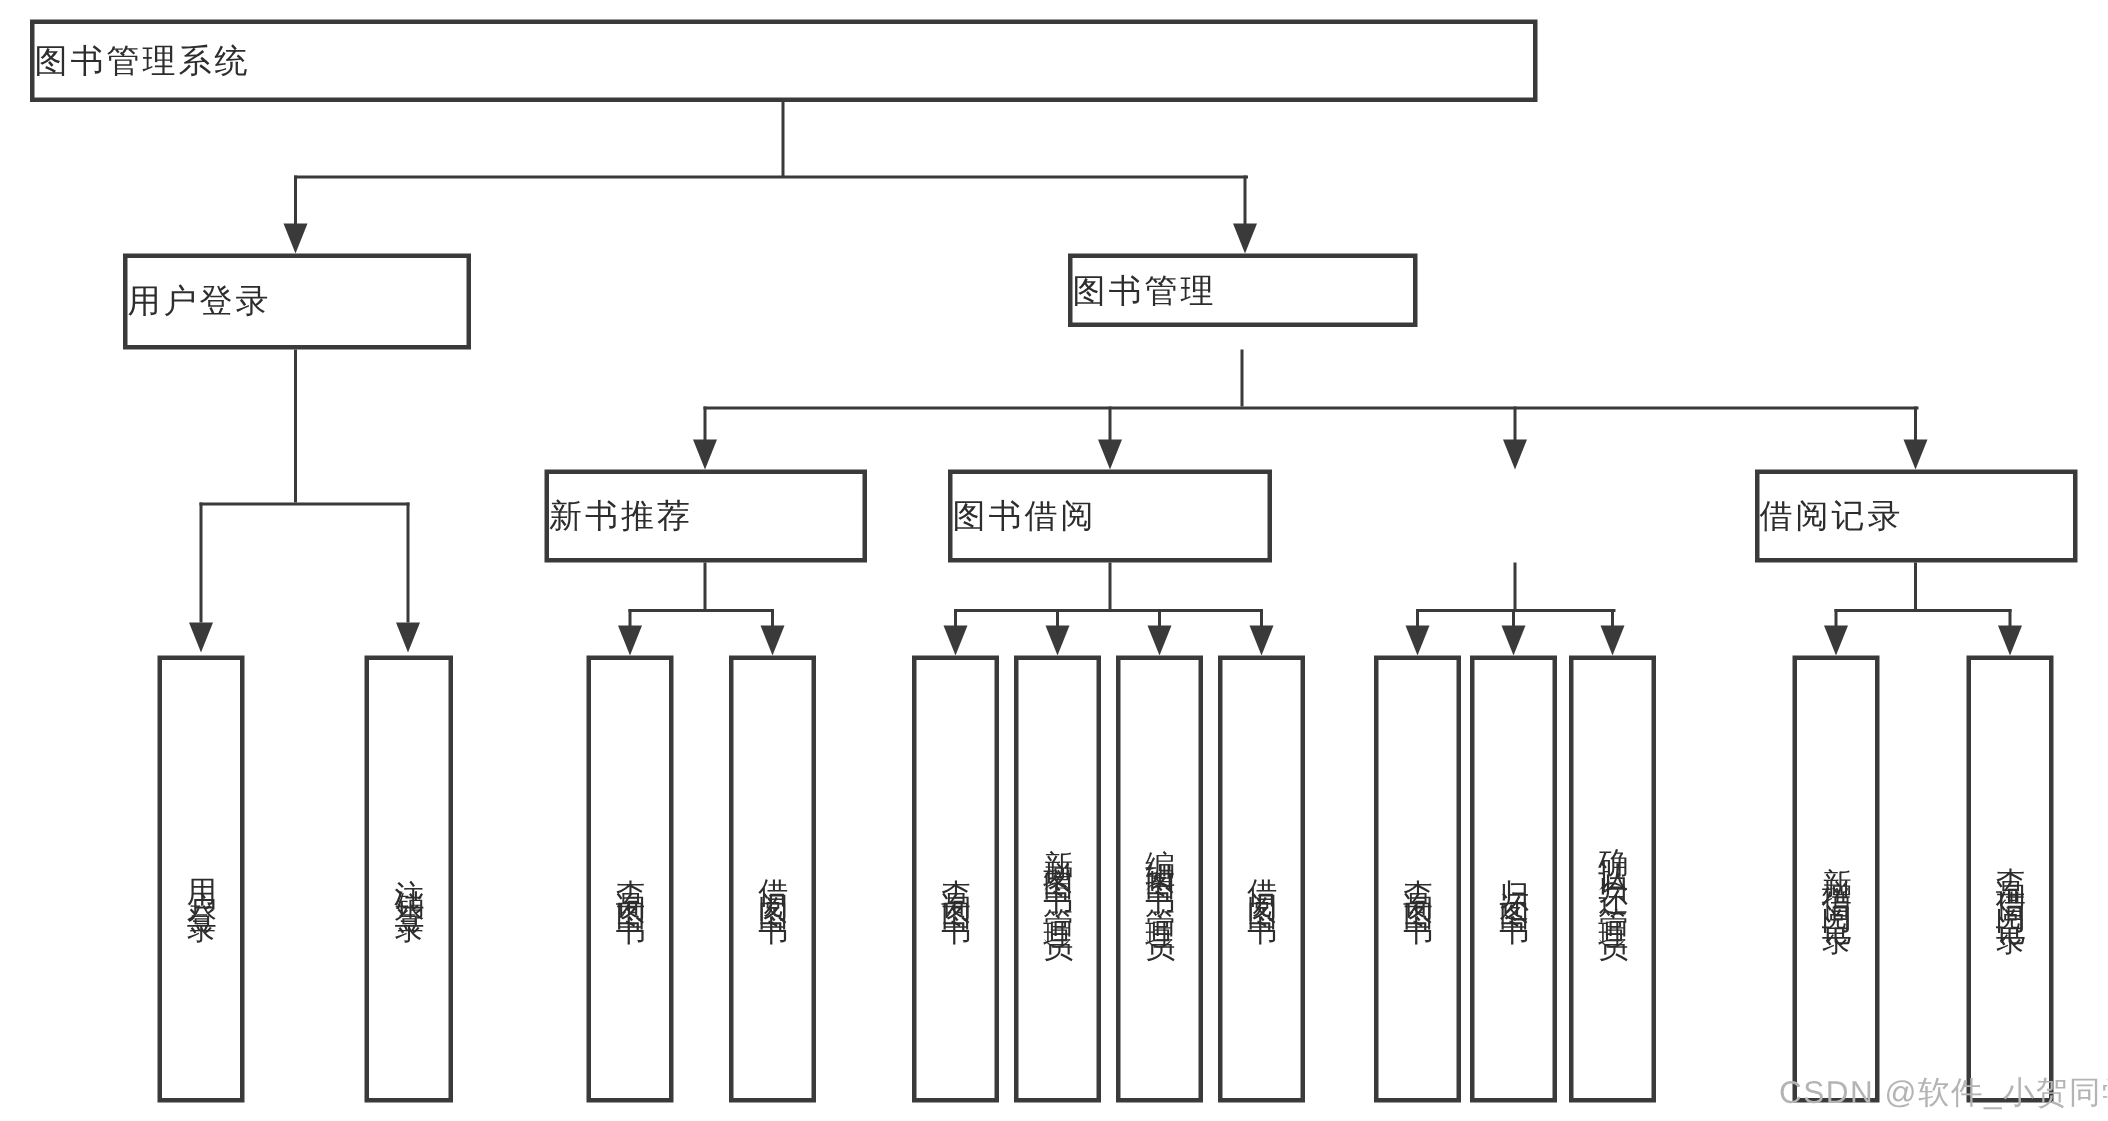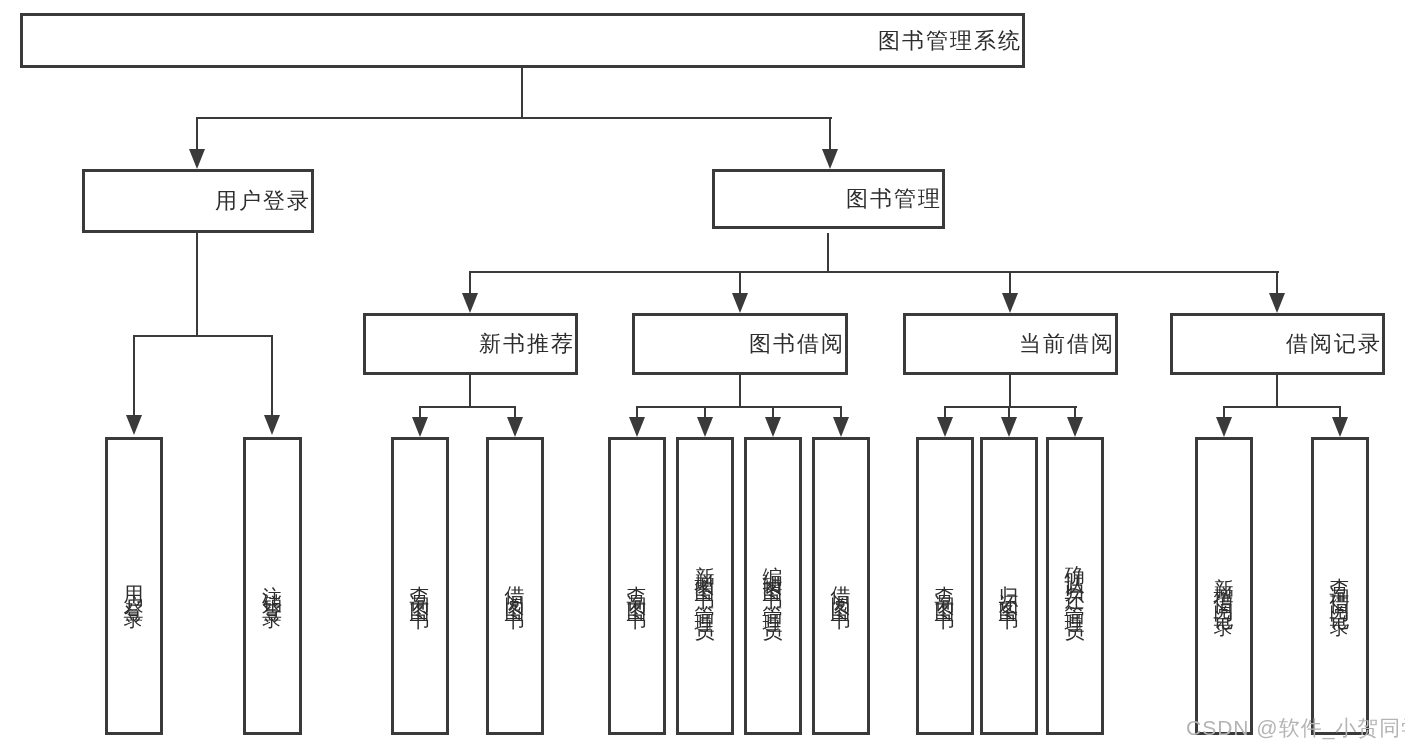--- a/index.html
+++ b/index.html
@@ -11,21 +11,21 @@
   html,body{margin:0;padding:0;background:var(--bg-color);}
   #canvas{
     position:relative;width:1405px;height:747px;overflow:hidden;
     background:var(--bg-color);
     font-family:"Liberation Sans","DejaVu Sans",sans-serif;
     color:var(--text-color);
   }
   .hbox{
     position:absolute;box-sizing:border-box;
     border:3px solid var(--line-color);background:#fff;
-    display:flex;align-items:center;justify-content:flex-end;
+    display:flex;align-items:center;justify-content:flex-start;
     font-size:22px;letter-spacing:2px;white-space:nowrap;
   }
   .vbox{
     position:absolute;box-sizing:border-box;
     border:3px solid var(--line-color);background:#fff;
     display:flex;align-items:center;justify-content:center;
     font-size:20px;
   }
   .vbox .vtxt{
     writing-mode:vertical-rl;text-orientation:mixed;
@@ -54,21 +54,21 @@
   <i class="ln" style="left:521px;top:67px;width:2px;height:51px"></i>
   <i class="ln" style="left:196px;top:117px;width:636px;height:2px"></i>
   <i class="ln" style="left:196px;top:117px;width:2px;height:34px"></i>
   <i class="ln" style="left:829px;top:117px;width:2px;height:34px"></i>
   <i class="ar" style="left:189px;top:149px"></i>
   <i class="ar" style="left:822px;top:149px"></i>
 
   <div class="hbox" style="left:82px;top:169px;width:232px;height:64px">
     <span>用户登录</span>
   </div>
-  <div class="hbox" style="left:712px;top:169px;width:233px;height:60px">
+  <div class="hbox" style="left:712px;top:169px;width:233px;height:49px">
     <span>图书管理</span>
   </div>
 
   <i class="ln" style="left:196px;top:233px;width:2px;height:102px"></i>
   <i class="ln" style="left:133px;top:335px;width:140px;height:2px"></i>
   <i class="ln" style="left:133px;top:335px;width:2px;height:80px"></i>
   <i class="ln" style="left:271px;top:335px;width:2px;height:80px"></i>
   <i class="ar" style="left:126px;top:415px"></i>
   <i class="ar" style="left:264px;top:415px"></i>
 
@@ -81,23 +81,20 @@
   <i class="ar" style="left:462px;top:293px"></i>
   <i class="ar" style="left:732px;top:293px"></i>
   <i class="ar" style="left:1002px;top:293px"></i>
   <i class="ar" style="left:1269px;top:293px"></i>
 
   <div class="hbox" style="left:632px;top:313px;width:216px;height:62px">
     <span>图书借阅</span>
   </div>
   <div class="hbox" style="left:363px;top:313px;width:215px;height:62px">
     <span>新书推荐</span>
-  </div>
-  <div class="hbox" style="left:903px;top:313px;width:215px;height:62px">
-    <span>当前借阅</span>
   </div>
   <div class="hbox" style="left:1170px;top:313px;width:215px;height:62px">
     <span>借阅记录</span>
   </div>
 
   <i class="ln" style="left:469px;top:375px;width:2px;height:31px"></i>
   <i class="ln" style="left:419px;top:406px;width:97px;height:2px"></i>
   <i class="ln" style="left:419px;top:406px;width:2px;height:12px"></i>
   <i class="ln" style="left:514px;top:406px;width:2px;height:12px"></i>
   <i class="ar" style="left:412px;top:417px"></i>

